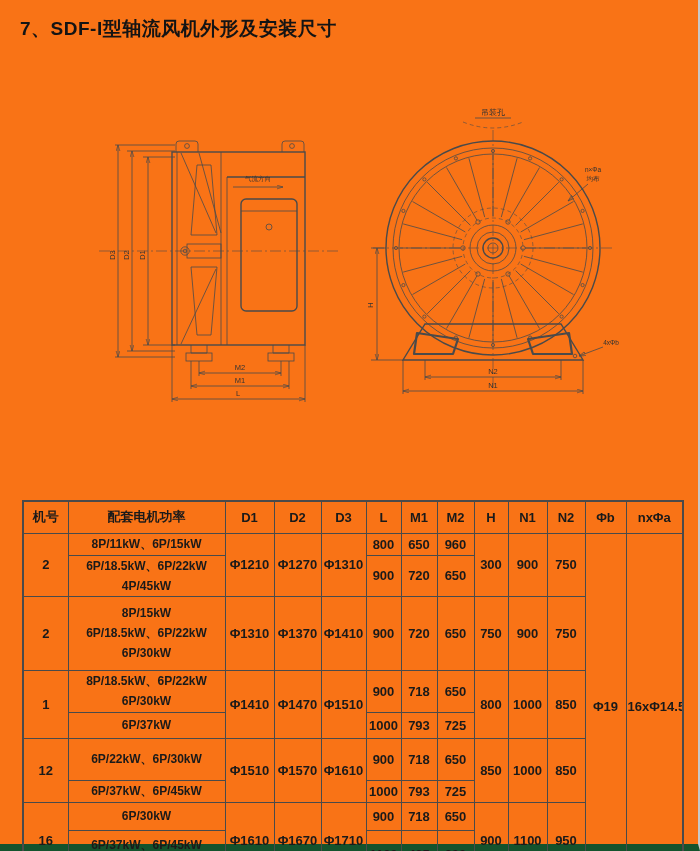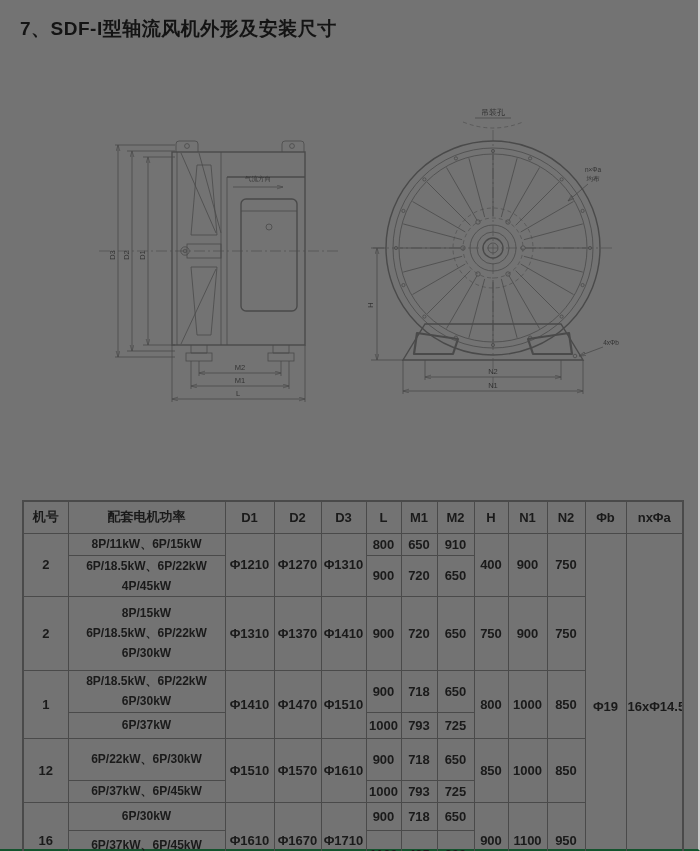--- a/index.html
+++ b/index.html
@@ -1,22 +1,22 @@
 <!DOCTYPE html>
 <html><head>
 <meta charset="utf-8">
 <style>
   html,body { margin:0; padding:0; }
   body {
     width:700px; height:851px; position:relative; background:#ffffff;
     font-family:"Liberation Sans", sans-serif;
   }
   .page {
-    position:absolute; inset:0; background:#737373; box-sizing:border-box;
-    border-right:2px solid #c9c9c9; border-bottom:2px solid #14532d;padding-left:32px;
+    position:absolute; inset:0; background:#f97316; box-sizing:border-box;
+    border-right:2px solid #c9c9c9; border-bottom:7px solid #14532d;padding-left:32px;
   }
   .title {
     position:absolute; left:20px; top:16px; margin:0;
     font-size:19px; font-weight:bold; color:#141414; letter-spacing:0.5px;
   }
   svg { position:absolute; overflow:visible; }
   svg line, svg path, svg rect, svg circle, svg polygon, svg polyline {
     stroke:#4a4a4a; fill:none; stroke-width:0.8;
   }
   svg .thick { stroke-width:1.4; }
@@ -288,22 +288,22 @@
       <tr style="height:22px">
         <td rowspan="2">2</td>
         <td class="power">
             <div>8P/11kW、6P/15kW</div>
           </td>
         <td rowspan="2">Φ1210</td>
         <td rowspan="2">Φ1270</td>
         <td rowspan="2">Φ1310</td>
         <td>800</td>
         <td>650</td>
-        <td>910</td>
-        <td rowspan="2">400</td>
+        <td>960</td>
+        <td rowspan="2">300</td>
         <td rowspan="2">900</td>
         <td rowspan="2">750</td>
         <td rowspan="9">Φ19</td>
         <td rowspan="9">16xΦ14.5</td>
       </tr>
       <tr style="height:40px">
         <td class="power">
           <div>6P/18.5kW、6P/22kW</div>
           <div>4P/45kW</div>
         </td>

